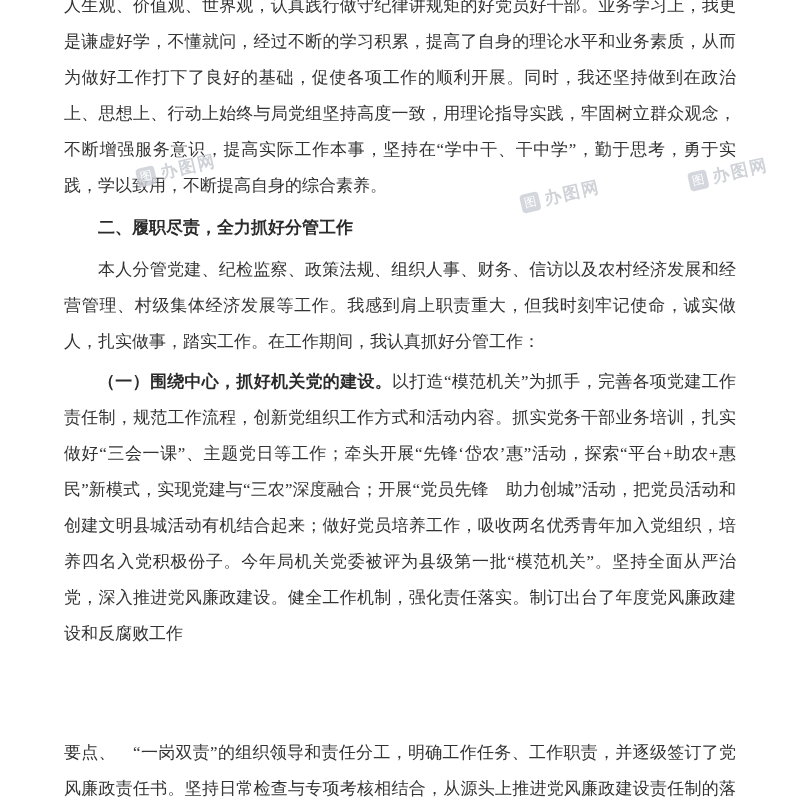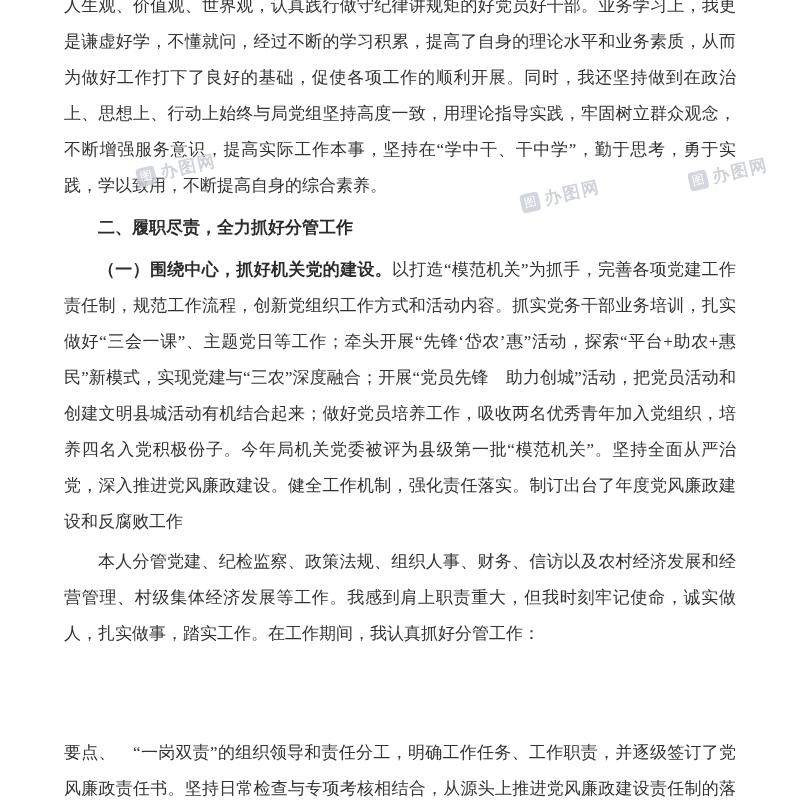--- a/index.html
+++ b/index.html
@@ -88,22 +88,22 @@
     <span class="wm-logo">图</span>
     <span class="wm-text">办图网</span>
   </div>
 
   <div class="page">
 
     <p class="para">人生观、价值观、世界观，认真践行做守纪律讲规矩的好党员好干部。业务学习上，我更是谦虚好学，不懂就问，经过不断的学习积累，提高了自身的理论水平和业务素质，从而为做好工作打下了良好的基础，促使各项工作的顺利开展。同时，我还坚持做到在政治上、思想上、行动上始终与局党组坚持高度一致，用理论指导实践，牢固树立群众观念，不断增强服务意识，提高实际工作本事，坚持在“学中干、干中学”，勤于思考，勇于实践，学以致用，不断提高自身的综合素养。</p>
 
     <h2 class="heading">二、履职尽责，全力抓好分管工作</h2>
 
+    <p class="para indent">本人分管党建、纪检监察、政策法规、组织人事、财务、信访以及农村经济发展和经营管理、村级集体经济发展等工作。我感到肩上职责重大，但我时刻牢记使命，诚实做人，扎实做事，踏实工作。在工作期间，我认真抓好分管工作：</p>
+
     <p class="para indent"><span class="lead">（一）围绕中心，抓好机关党的建设。</span><span>以打造“模范机关”为抓手，完善各项党建工作责任制，规范工作流程，创新党组织工作方式和活动内容。抓实党务干部业务培训，扎实做好“三会一课”、主题党日等工作；牵头开展“先锋‘岱农’惠”活动，探索“平台+助农+惠民”新模式，实现党建与“三农”深度融合；开展“党员先锋　助力创城”活动，把党员活动和创建文明县城活动有机结合起来；做好党员培养工作，吸收两名优秀青年加入党组织，培养四名入党积极份子。今年局机关党委被评为县级第一批“模范机关”。坚持全面从严治党，深入推进党风廉政建设。健全工作机制，强化责任落实。制订出台了年度党风廉政建设和反腐败工作</span></p>
-
-    <p class="para indent">本人分管党建、纪检监察、政策法规、组织人事、财务、信访以及农村经济发展和经营管理、村级集体经济发展等工作。我感到肩上职责重大，但我时刻牢记使命，诚实做人，扎实做事，踏实工作。在工作期间，我认真抓好分管工作：</p>
 
     <div class="page-gap"></div>
 
     <p class="para">要点、　“一岗双责”的组织领导和责任分工，明确工作任务、工作职责，并逐级签订了党风廉政责任书。坚持日常检查与专项考核相结合，从源头上推进党风廉政建设责任制的落实。加强作风建设，惩防体系不断夯实。通过组织法律法规学习、典型案例警示教育、发送提醒短信、</p>
 
   </div>
 </div>
 
 </body></html>

